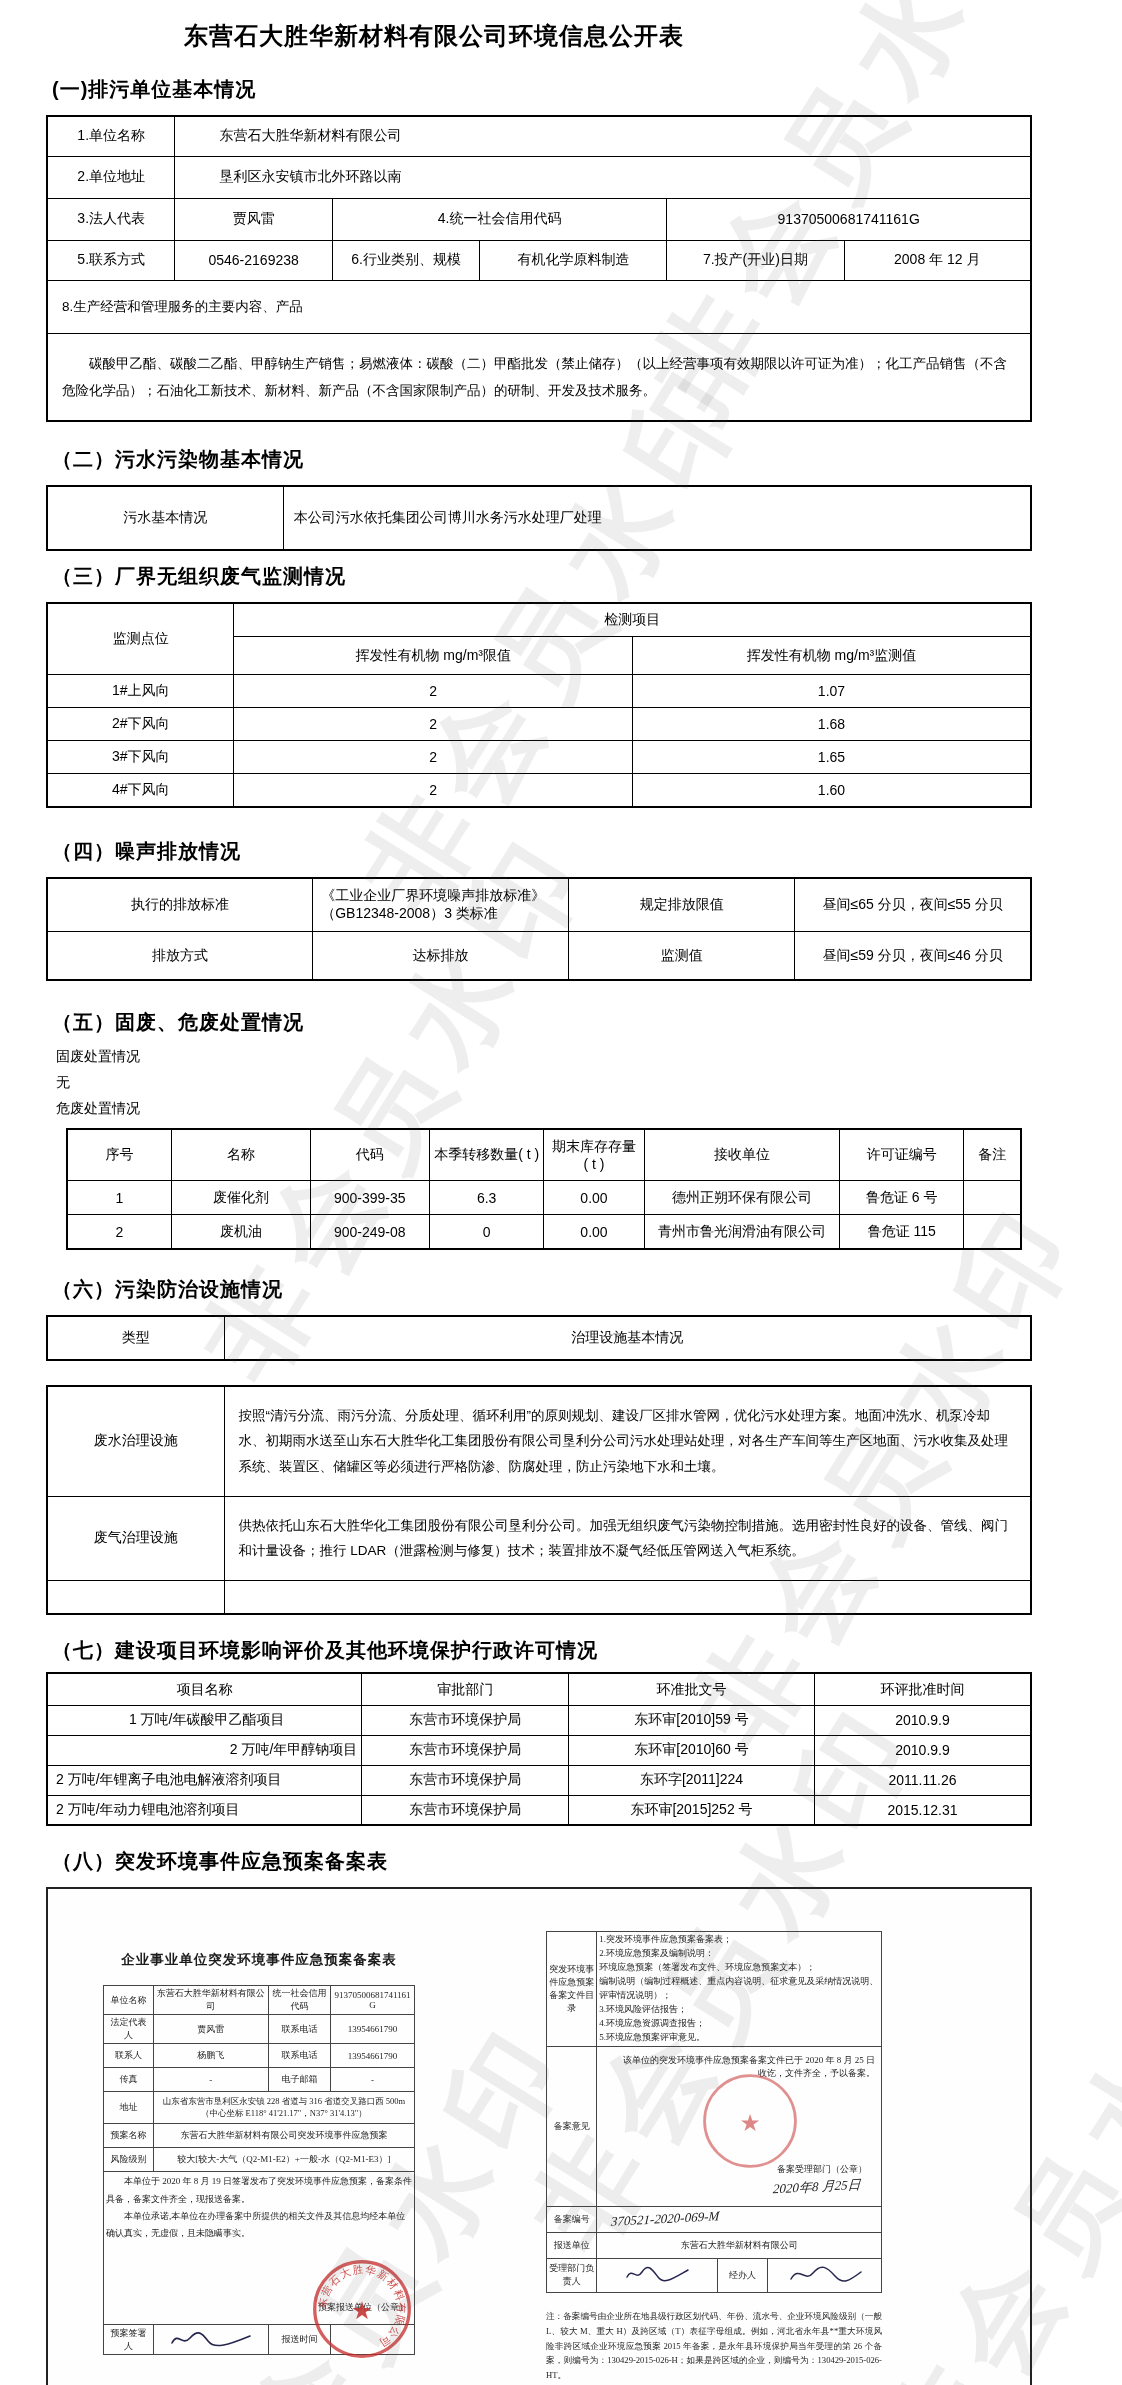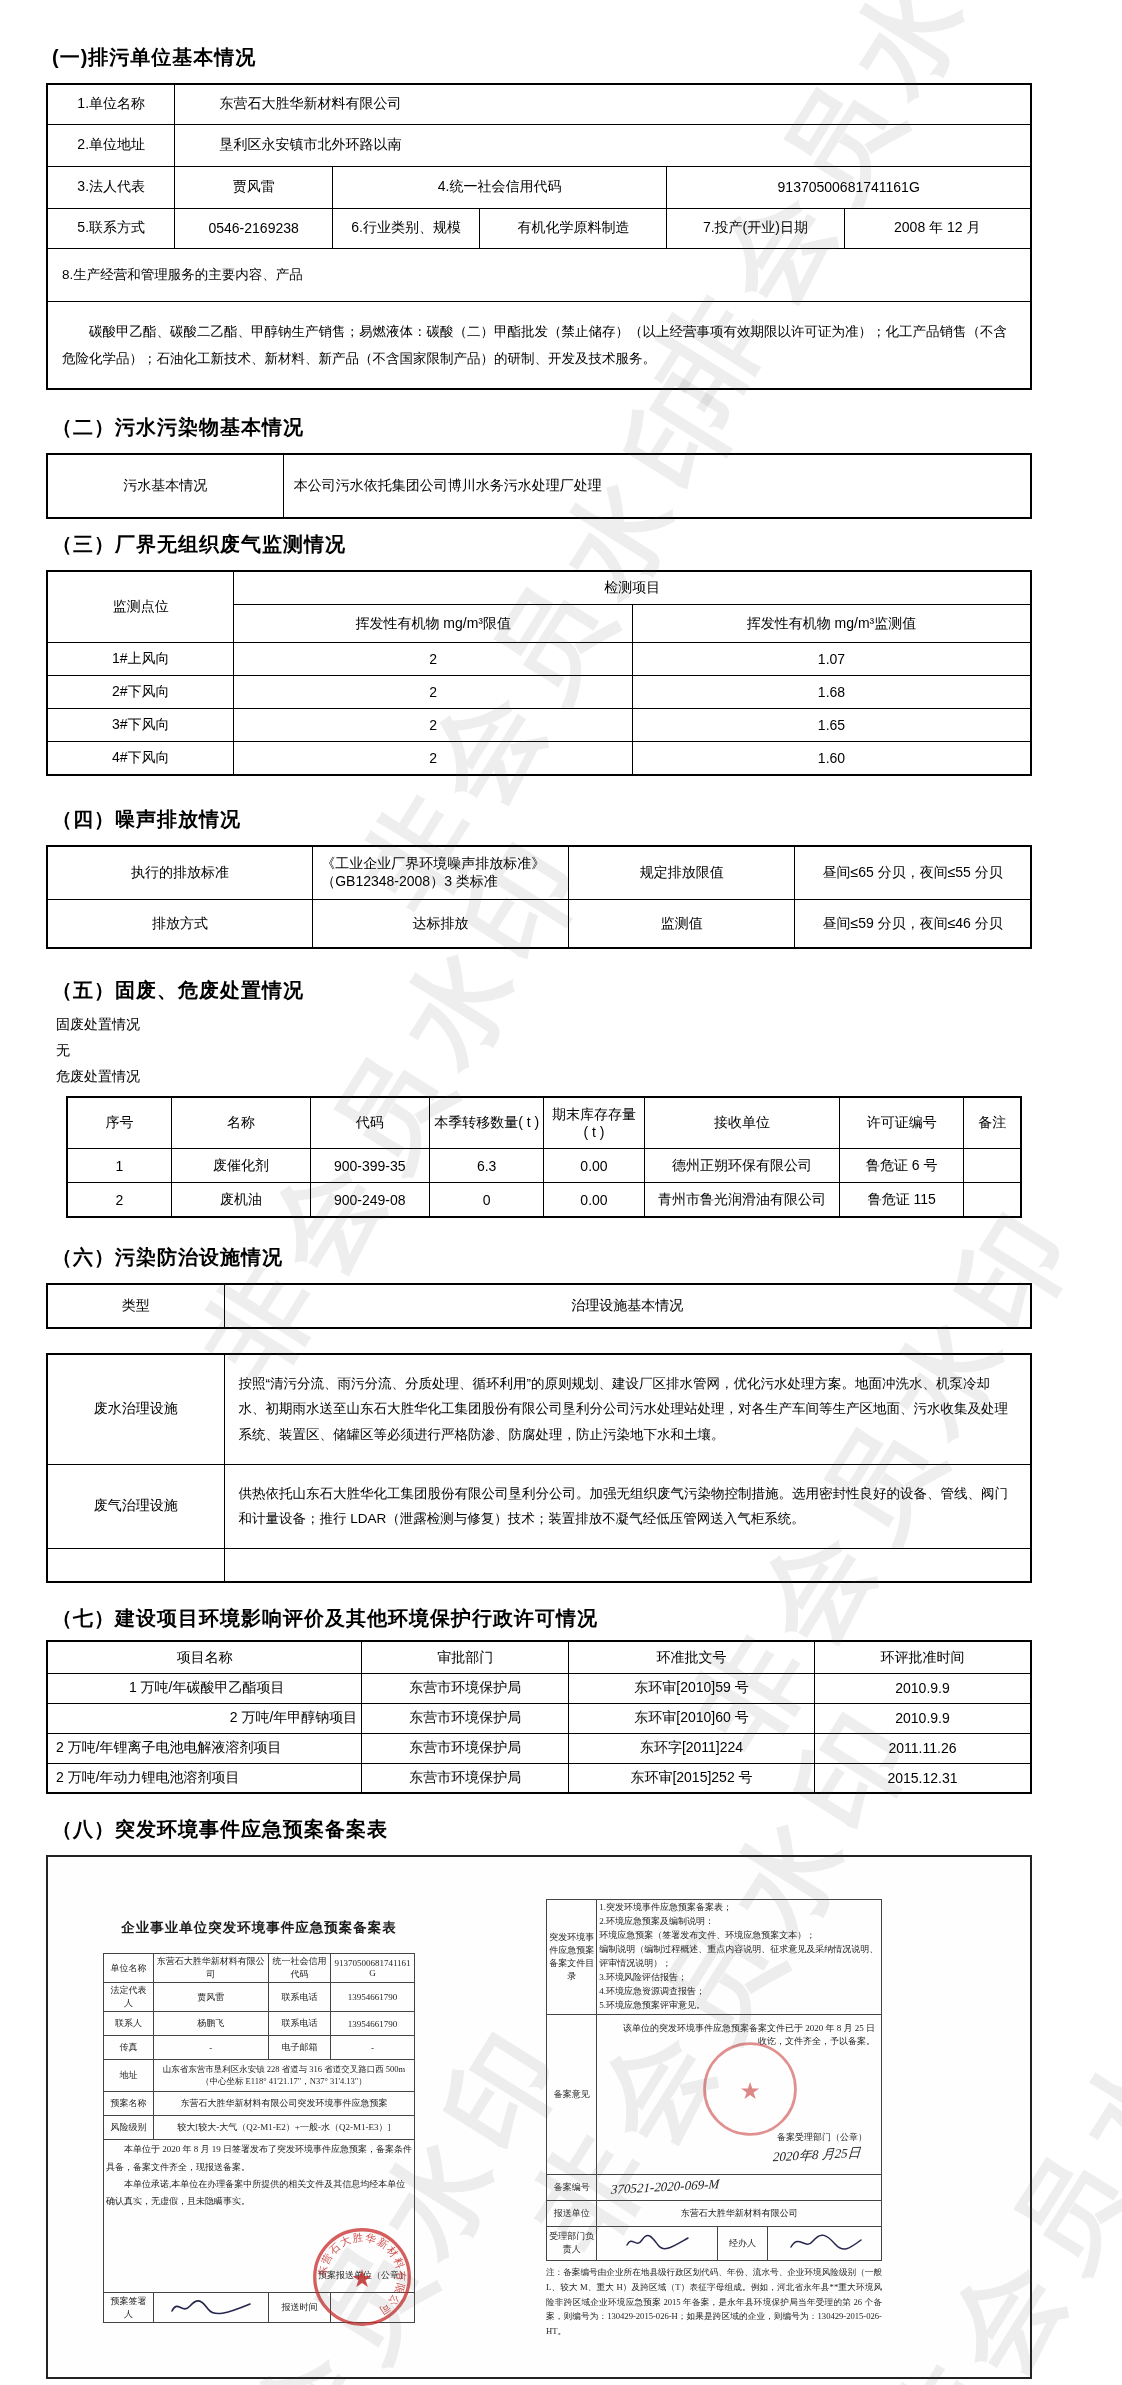--- a/index.html
+++ b/index.html
@@ -32,36 +32,37 @@
               font-size:13.5px;font-weight:bold;letter-spacing:1px;}
   .ltable{position:absolute;left:55px;top:96px;width:312px;}
   .rtable{position:absolute;left:498px;top:42px;width:336px;}
   .dirlist{text-align:left;font-size:8.6px;line-height:1.55;padding:3px 4px;}
   .op-cell{vertical-align:top;text-align:right;font-size:9.5px;position:relative;}
   .decl-cell{vertical-align:top;text-align:left;font-size:9.5px;line-height:1.9;
              padding:8px 8px;position:relative;height:150px;}
   .seal{position:absolute;z-index:4;pointer-events:none;}
   .hand{font-style:italic;transform:rotate(-3deg) skewX(-6deg);display:inline-block;
         font-size:13px;color:#222;}
-  .note{position:absolute;left:498px;top:408px;width:336px;font-size:8.6px;
+  .note{position:absolute;left:498px;top:420px;width:336px;font-size:8.6px;
         line-height:1.7;text-align:justify;}
 </style>
 </head>
 <body>
 
 <div class="wm wm1">非会员水印</div>
 <div class="wm wm2">非会员水印</div>
 <div class="wm wm3">非会员水印</div>
 <div class="wm wm4">非会员水印</div>
 <div class="wm wm5">非会员水印</div>
 <div class="wm wm6">非会员水印</div>
 <div class="wm wm7">非会员水印</div>
 
 <div class="page">
 
+  <div class="doc-title">东营石大胜华新材料有限公司环境信息公开表</div>
 
   <div class="sec">(一)排污单位基本情况</div>
   <table class="bd">
     <colgroup>
         <col style="width:13%">
         <col style="width:16%">
         <col style="width:15%">
         <col style="width:19%">
         <col style="width:18%">
         <col style="width:19%">

